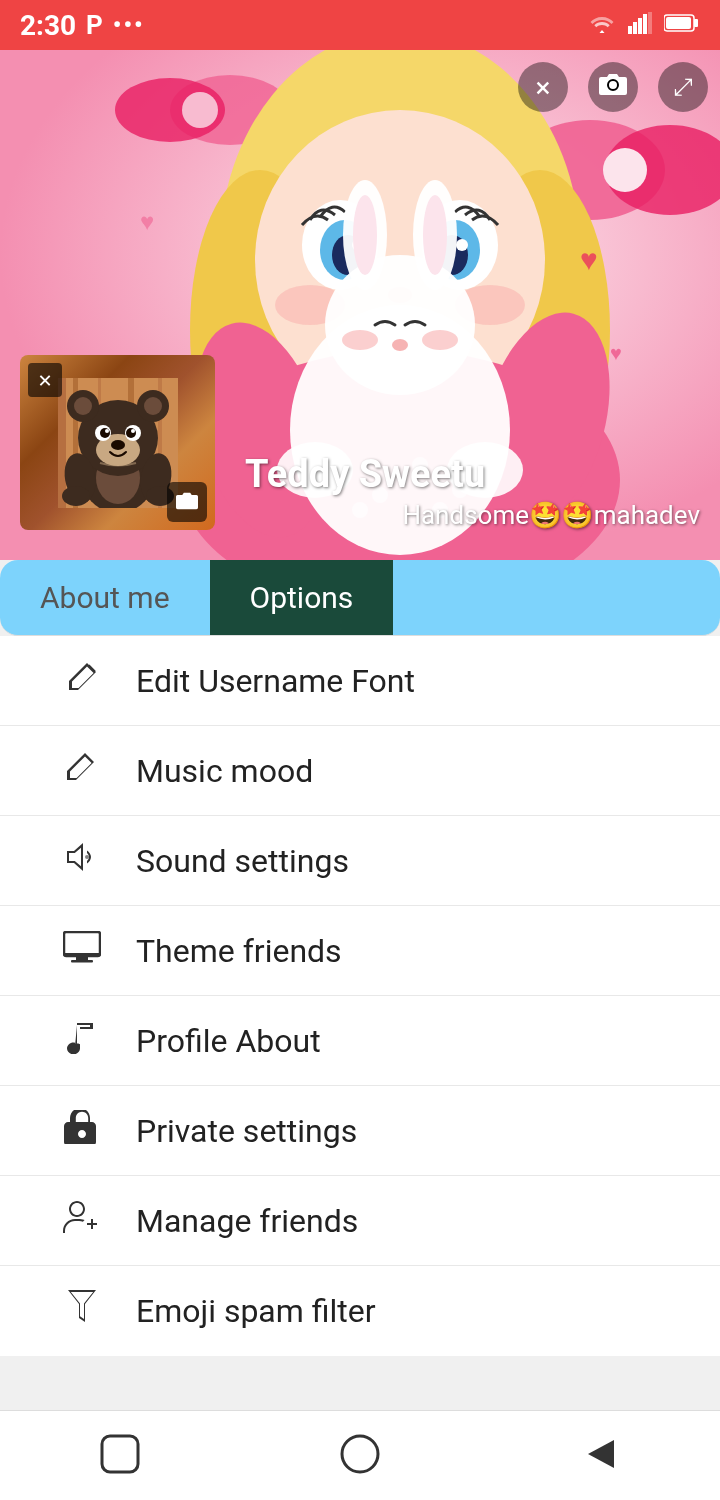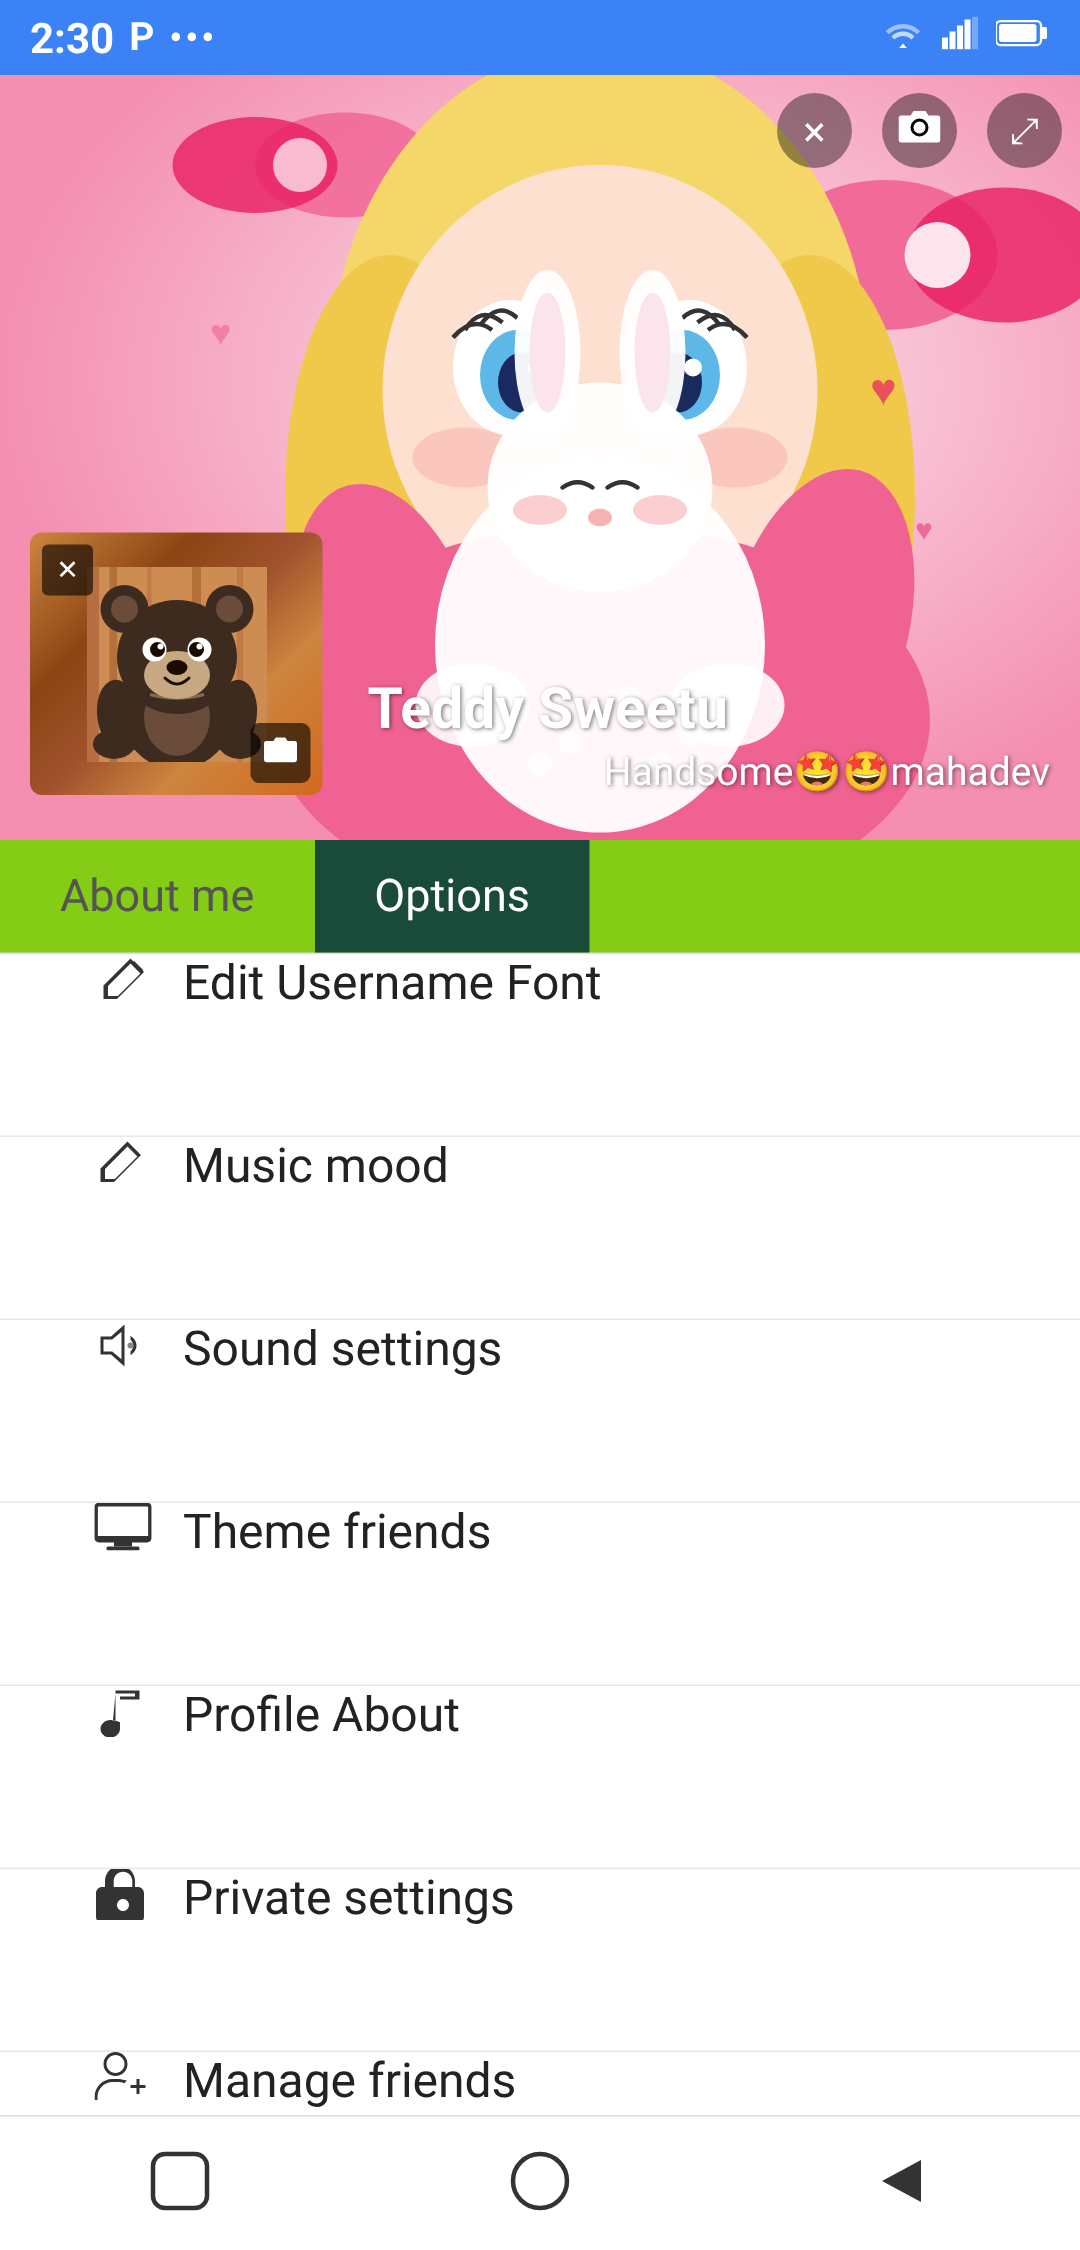--- a/index.html
+++ b/index.html
@@ -9,21 +9,21 @@
       min-height: 1500px;
       background: #f0f0f0;
       font-family: 'Roboto', Arial, sans-serif;
       overflow-x: hidden;
     }
 
     
     .status-bar {
       width: 720px;
       height: 50px;
-      background: #3b82f6;
+      background: #ef4444;
       display: flex;
       align-items: center;
       justify-content: space-between;
       padding: 0 20px;
       position: relative;
       z-index: 10;
     }
     .status-left {
       display: flex;
       align-items: center;
@@ -210,24 +210,25 @@
       font-size: 26px;
       text-shadow: 1px 1px 3px rgba(0,0,0,0.5);
       margin-top: 4px;
       text-align: right;
     }
 
     
     .tab-bar {
       width: 720px;
       height: 76px;
-      background: #84cc16;
+      background: #7dd3fc;
       display: flex;
       align-items: stretch;
       border-bottom: 1px solid #ddd;
+      border-radius: 18px;
     }
     .tab-item {
       display: flex;
       align-items: center;
       justify-content: center;
       padding: 0 40px;
       font-size: 30px;
       cursor: pointer;
       color: #555;
       position: relative;
@@ -237,25 +238,26 @@
       color: #fff;
     }
 
     
     .options-list {
       background: #fff;
       width: 720px;
     }
     .option-item {
       display: flex;
+      align-items: center;
       padding: 0 60px;
-      height: 122px;
+      height: 90px;
       border-bottom: 1px solid #e8e8e8;
       cursor: pointer;
-      gap: 18px;
+      gap: 32px;
     }
     .option-item:last-child {
       border-bottom: none;
     }
     .option-icon {
       font-size: 34px;
       color: #333;
       width: 44px;
       text-align: center;
       flex-shrink: 0;

